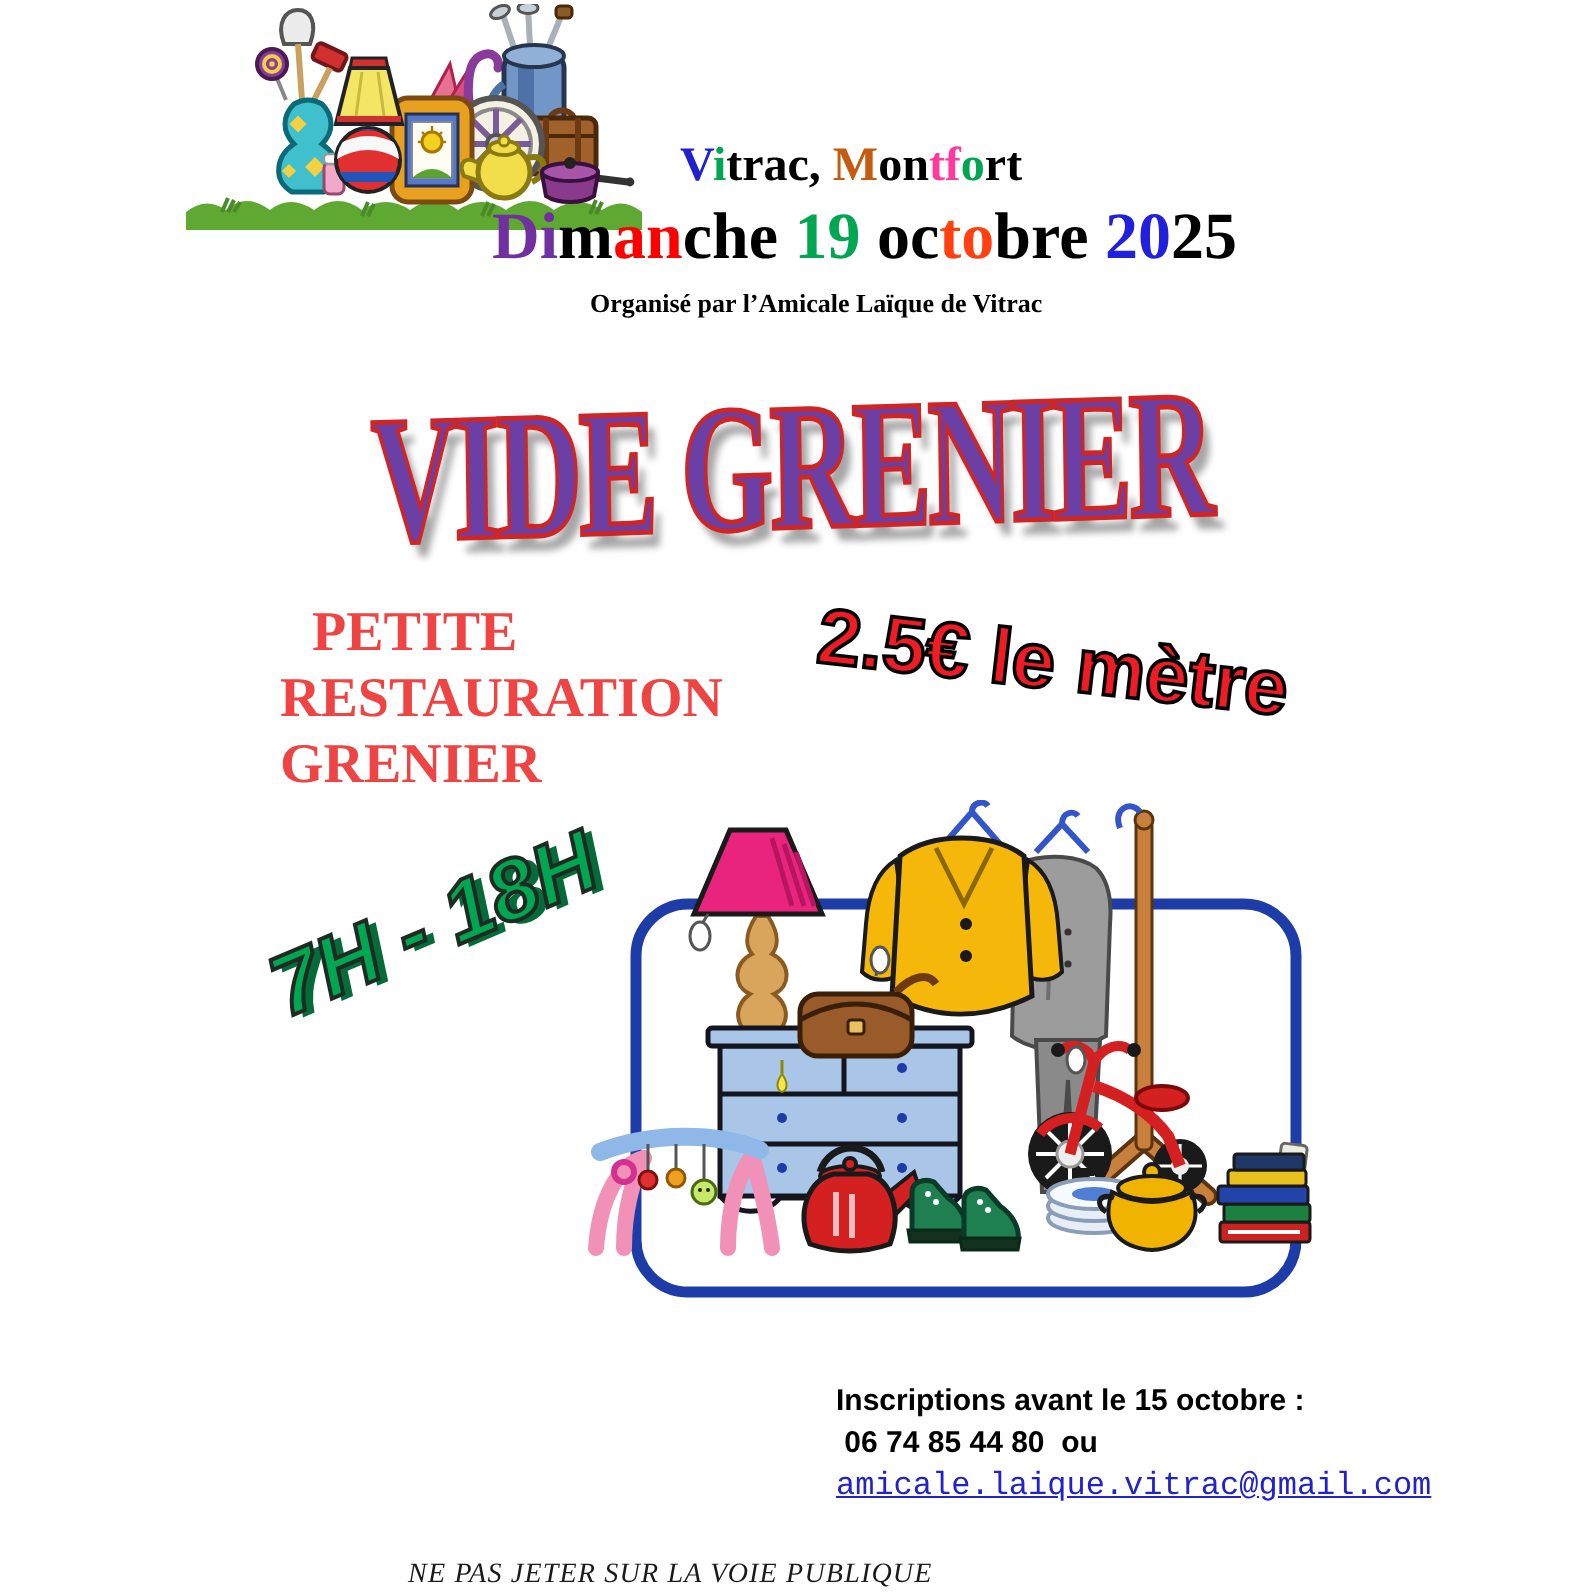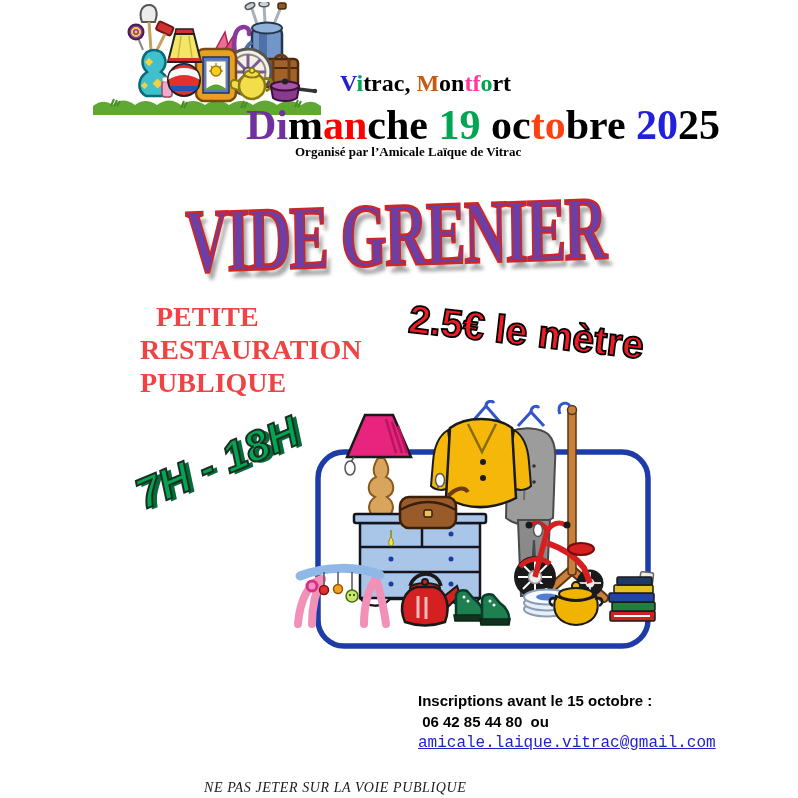--- a/index.html
+++ b/index.html
@@ -3,21 +3,21 @@
 <meta charset="utf-8">
 <style>
   html,body{margin:0;padding:0;background:#fff;}
   #poster{position:relative;width:798px;height:798px;background:#ffffff;overflow:hidden;
           font-family:"Liberation Serif",serif;}
   .abs{position:absolute;}
 
   #clipart-topleft{left:93px;top:2px;width:228px;height:114px;}
 
   #location-line{left:340px;top:70px;font-weight:bold;font-size:24px;white-space:nowrap;}
-  #date-line{left:246px;top:101px;font-weight:bold;font-size:42px;white-space:nowrap;}
+  #date-line{left:246px;top:101px;font-weight:bold;font-size:33px;white-space:nowrap;}
   #organizer-line{left:295px;top:144px;font-weight:bold;font-size:13px;color:#000;white-space:nowrap;}
 
   #main-title{left:185px;top:190px;width:545px;font-weight:bold;font-size:74px;
       letter-spacing:-2px;color:#6B3FA3;-webkit-text-stroke:2px #D02525;
       text-shadow:5px 6px 4px rgba(150,150,150,0.85);
       transform:scaleX(0.8) scaleY(1.22) rotate(-1.2deg);transform-origin:0 0;white-space:nowrap;}
 
   #side-note{left:140px;top:300px;color:#ef4444;font-weight:bold;font-size:28px;line-height:33px;}
   #side-note .indent{padding-left:16px;}
 
@@ -161,21 +161,21 @@
 
   <div id="location-line" class="abs"><span style="color: rgb(32, 32, 204);">V</span><span style="color: rgb(0, 166, 81);">i</span><span style="color: rgb(0, 0, 0);">trac, </span><span style="color: rgb(197, 90, 17);">M</span><span style="color: rgb(0, 0, 0);">on</span><span style="color: rgb(255, 58, 158);">tf</span><span style="color: rgb(0, 166, 81);">o</span><span style="color: rgb(0, 0, 0);">rt</span></div>
   <div id="date-line" class="abs"><span style="color: rgb(112, 48, 160);">Di</span><span style="color: rgb(0, 0, 0);">m</span><span style="color: rgb(255, 0, 0);">an</span><span style="color: rgb(0, 0, 0);">che </span><span style="color: rgb(0, 166, 81);">19 </span><span style="color: rgb(0, 0, 0);">oc</span><span style="color: rgb(255, 64, 16);">to</span><span style="color: rgb(0, 0, 0);">bre </span><span style="color: rgb(32, 32, 221);">20</span><span style="color: rgb(0, 0, 0);">25</span></div>
   <div id="organizer-line" class="abs">Organisé par l’Amicale Laïque de Vitrac</div>
 
   <div id="main-title" class="abs">VIDE GRENIER</div>
 
   <div id="side-note" class="abs">
     <div class="indent">PETITE</div>
     <div>RESTAURATION</div>
-    <div>PUBLIQUE</div>
+    <div>GRENIER</div>
   </div>
 
   <div id="price-banner" class="abs">2.5€ le mètre</div>
 
   <div id="hours-banner" class="abs">7H - 18H</div>
 
   <svg id="illustration" class="abs" viewBox="0 0 372 266" xmlns="http://www.w3.org/2000/svg">
     <rect x="30" y="52" width="330" height="194" rx="26" fill="#FFFFFF" stroke="#1E3CA8" stroke-width="5.5"></rect>
 
     <g>
@@ -337,18 +337,18 @@
     <g>
       <line x1="150" y1="88" x2="152" y2="75" stroke="#555" stroke-width="1.5"></line>
       <ellipse cx="152" cy="80" rx="4.5" ry="6.5" fill="#FFFFFF" stroke="#555" stroke-width="1.5"></ellipse>
       <line x1="252" y1="122" x2="250" y2="130" stroke="#555" stroke-width="1.5"></line>
       <ellipse cx="250" cy="130" rx="4.5" ry="6.5" fill="#FFFFFF" stroke="#555" stroke-width="1.5"></ellipse>
     </g>
   </svg>
 
   <div id="registration" class="abs">
     <div class="reg-line">Inscriptions avant le 15 octobre :</div>
-    <div class="reg-line"> 06 42 85 44 80  ou</div>
+    <div class="reg-line"> 06 74 85 44 80  ou</div>
     <a id="registration-email">amicale.laique.vitrac@gmail.com</a>
   </div>
 
   <div id="footer-note" class="abs">NE PAS JETER SUR LA VOIE PUBLIQUE</div>
 </div>
 
 </body></html>

